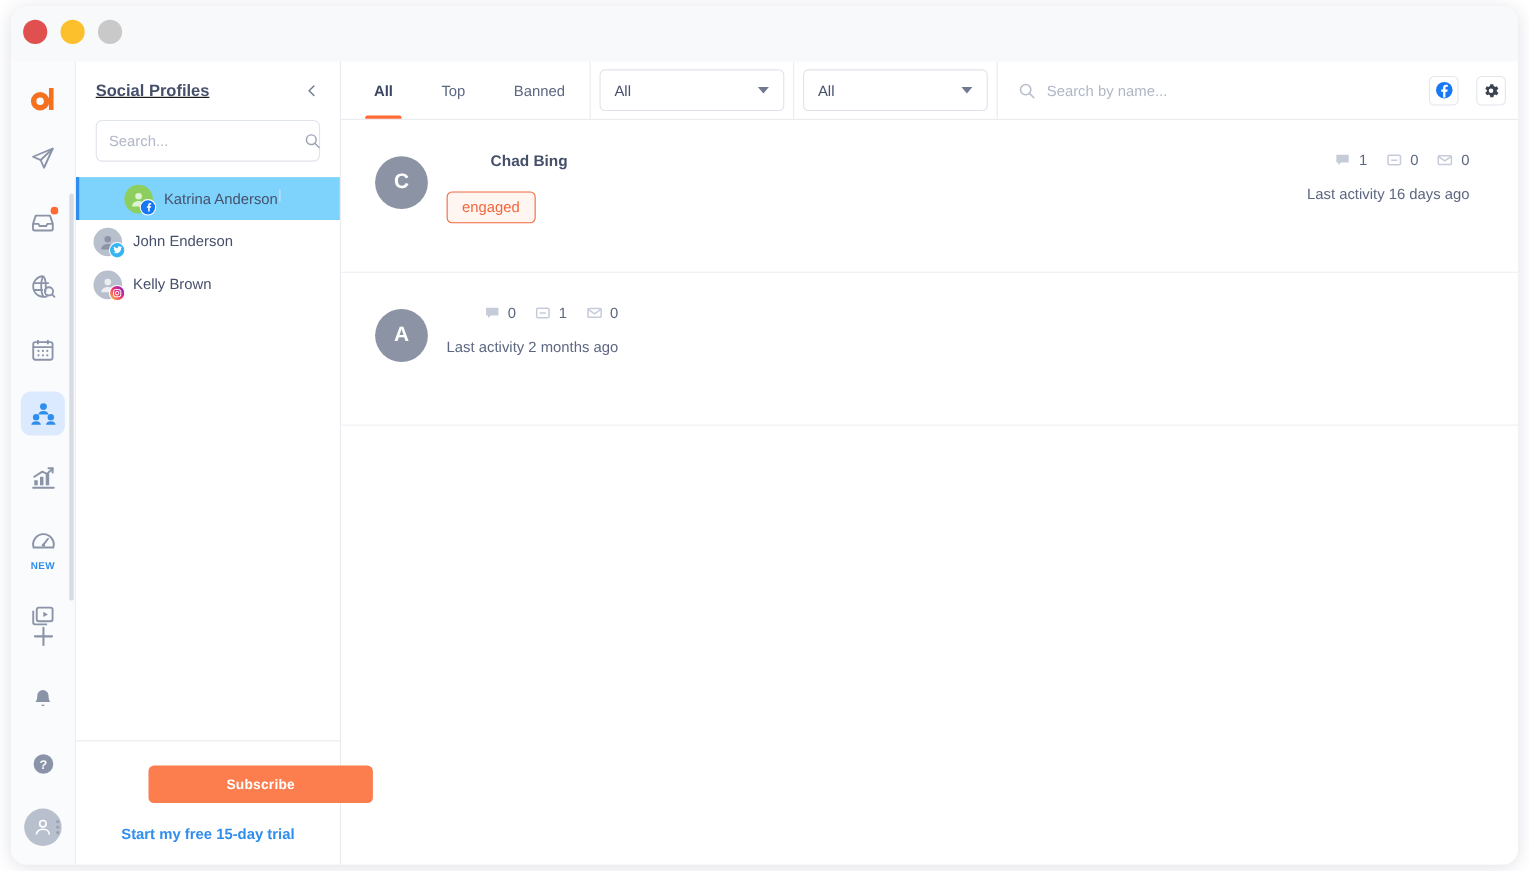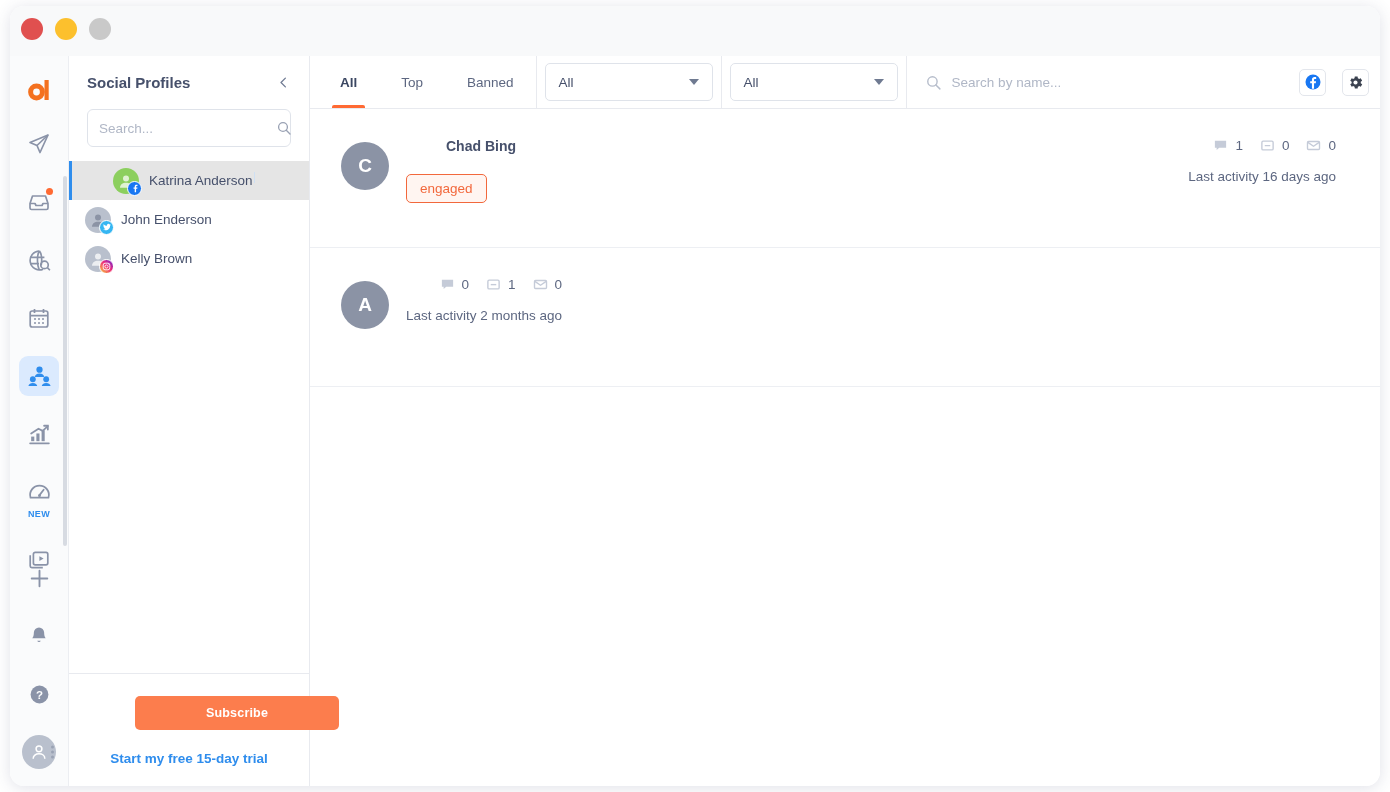--- a/index.html
+++ b/index.html
@@ -89,20 +89,21 @@
     background: #ffffff;
     border-right: 1px solid #e8eaef;
     border-left: 1px solid #eceef2;
     display: flex; flex-direction: column;
     flex: none;
     position: relative;
   }
   .panel-header {
     display: flex; align-items: center; justify-content: space-between;
     padding: 18px 18px 6px 18px;
+    text-decoration: underline;
   }
   .panel-title { font-size: 15px; font-weight: bold; color: #46506b; }
   .collapse-btn { color: #707b93; cursor: pointer; display:flex; }
   .panel-search {
     margin: 12px 18px 10px 18px;
     height: 38px;
     border: 1px solid #dfe3ea;
     border-radius: 6px;
     display: flex; align-items: center;
     padding: 0 11px;
@@ -116,21 +117,21 @@
   .panel-search .s-ico { color: #9aa2b4; display:flex; }
 
   .profile-list { flex: 1; overflow: hidden; padding-top: 4px; }
   .profile-item {
     height: 39px;
     display: flex; align-items: center;
     padding: 0 14px 0 16px;
     position: relative;
     cursor: pointer;
   }
-  .profile-item.selected { background: #e5e5e5; padding-left: 44px; }
+  .profile-item.selected { background: #7dd3fc; padding-left: 44px; }
   .profile-item.selected::before {
     content: ""; position: absolute; left: 0; top: 0; bottom: 0;
     width: 3px; background: #2f8ded;
   }
   .avatar-wrap { position: relative; width: 26px; height: 26px; flex: none; margin-right: 10px; }
   .avatar-img {
     width: 26px; height: 26px; border-radius: 50%;
     display: flex; align-items: center; justify-content: center;
     overflow: hidden;
   }

